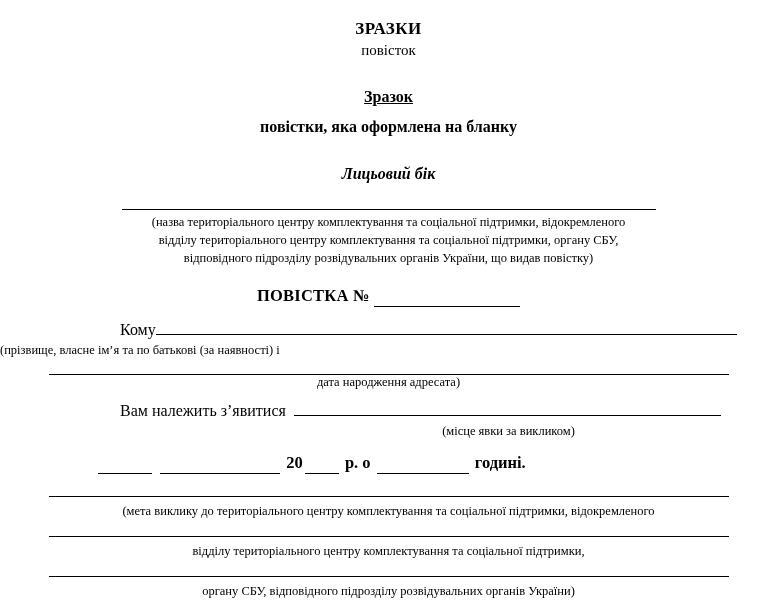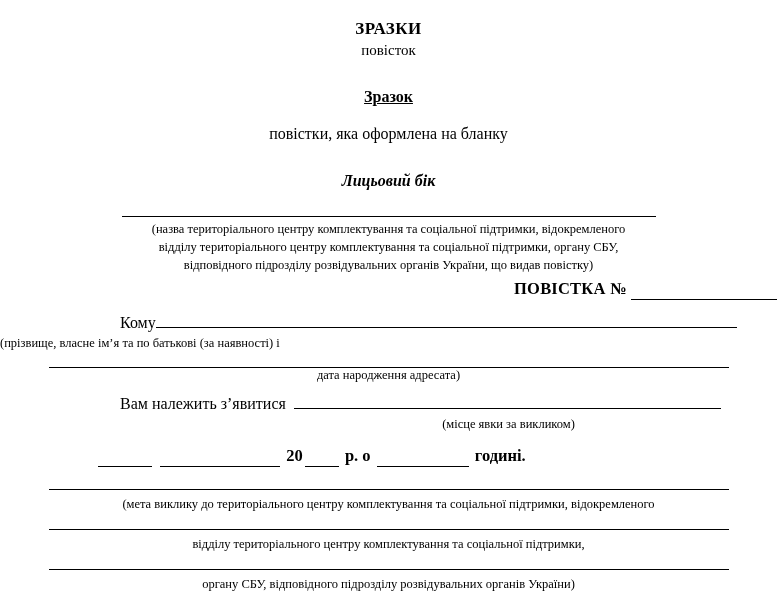--- a/index.html
+++ b/index.html
@@ -37,22 +37,22 @@
   }
   .sample-heading {
     font-size: 16px;
     font-weight: bold;
     margin: 26px 0 0 0;
     line-height: 1.35;
     text-decoration: underline;
   }
   .sample-heading-2 {
     font-size: 16px;
-    font-weight: normal;
-    margin: 15px 0 0 0;
+    font-weight: bold;
+    margin: 8px 0 0 0;
     line-height: 1.35;
   }
   .face-side {
     font-size: 16px;
     font-weight: bold;
     font-style: italic;
     margin: 28px 0 0 0;
   }
   .rule {
     border-bottom: 1px solid #000;
@@ -64,22 +64,22 @@
   }
   .caption {
     font-size: 12.5px;
     text-align: center;
     line-height: 1.45;
     margin-top: 3px;
   }
   .povistka-line {
     font-size: 16.5px;
     font-weight: bold;
-    text-align: right;
-    margin-top: 4px;
+    text-align: center;
+    margin-top: 18px;
     letter-spacing: 0.2px;
   }
   .u {
     display: inline-block;
     border-bottom: 1px solid #000;
     vertical-align: baseline;
   }
   .row {
     display: flex;
     align-items: flex-end;

